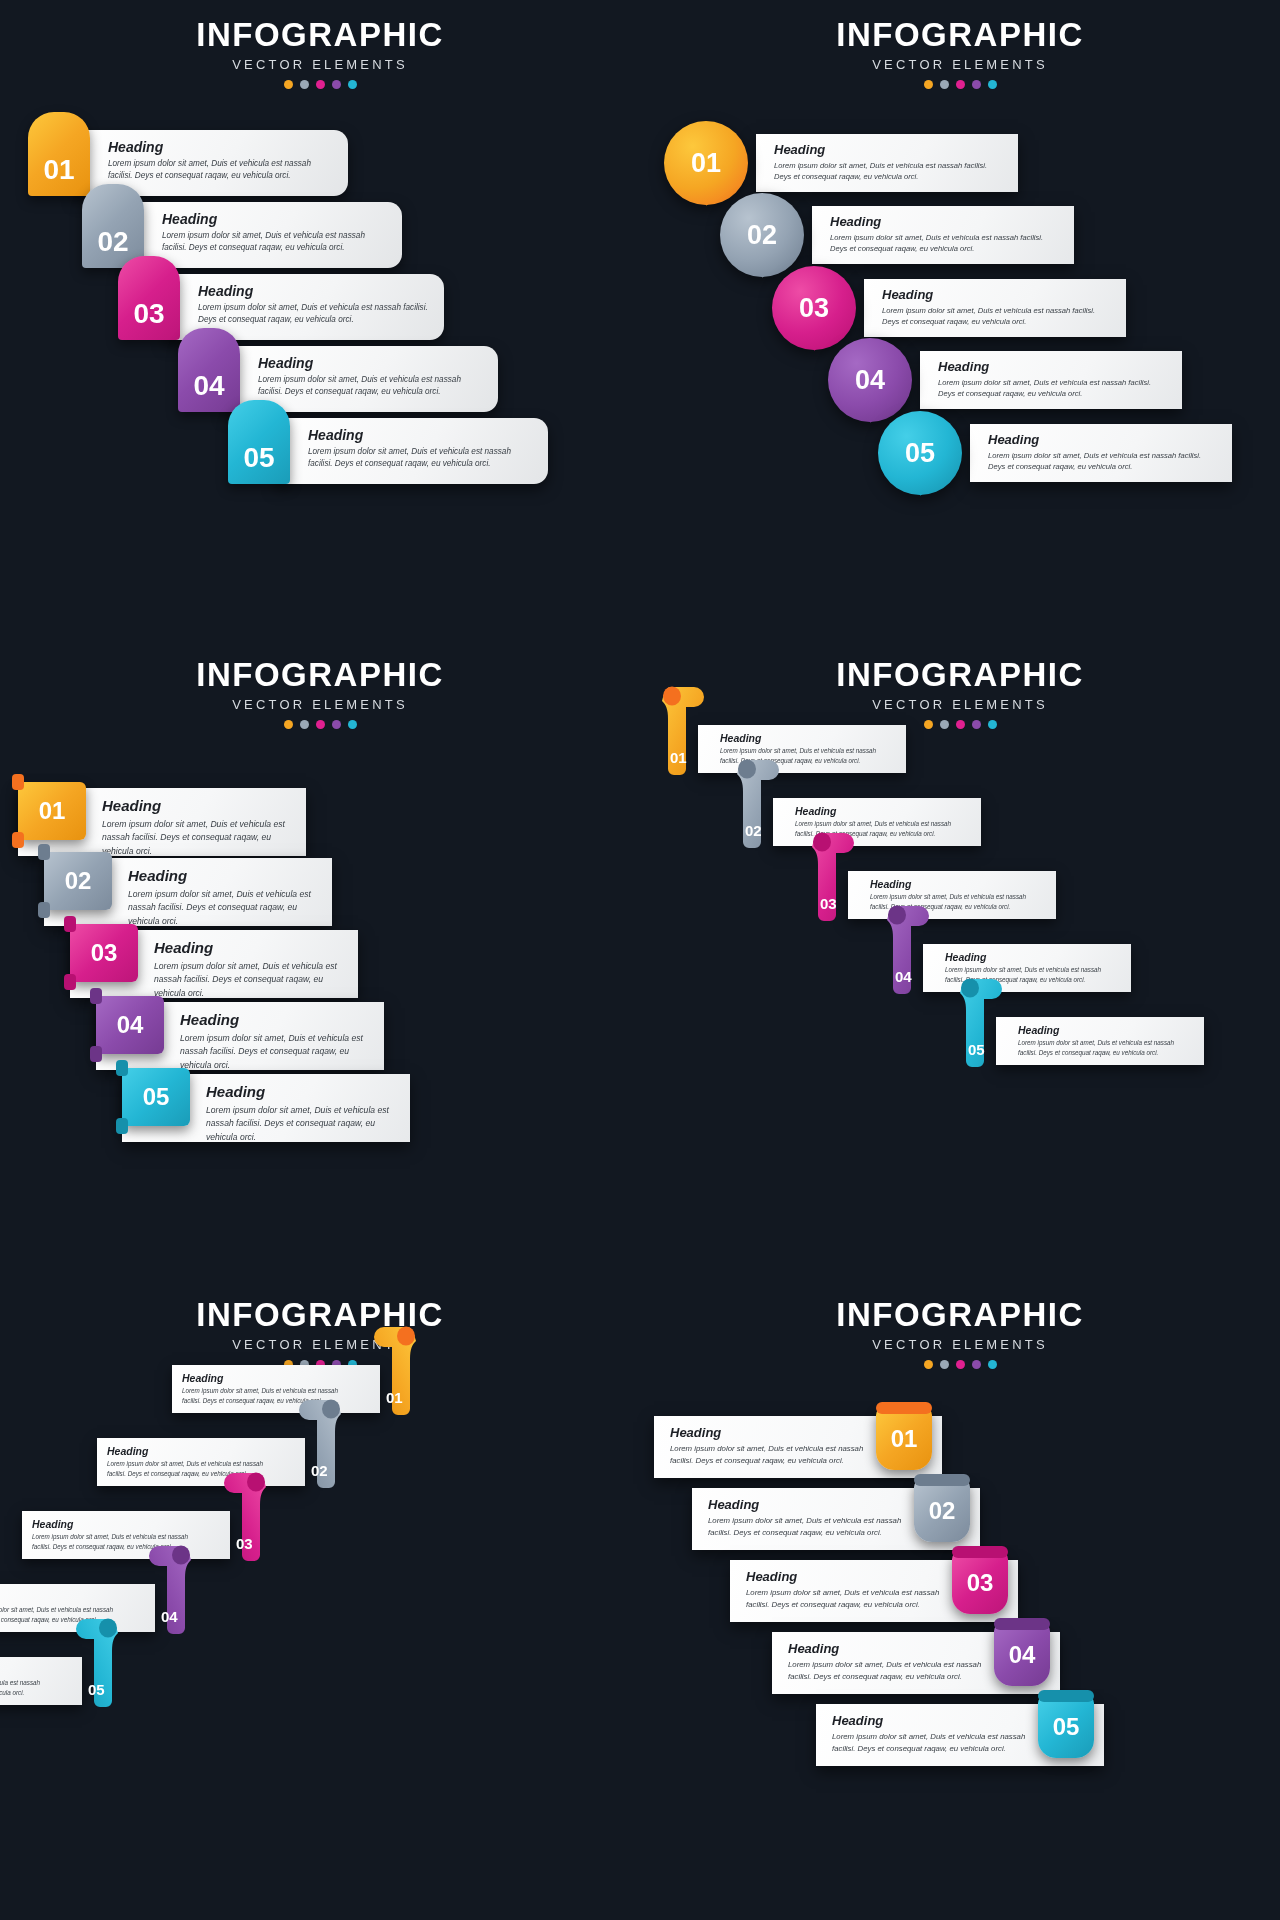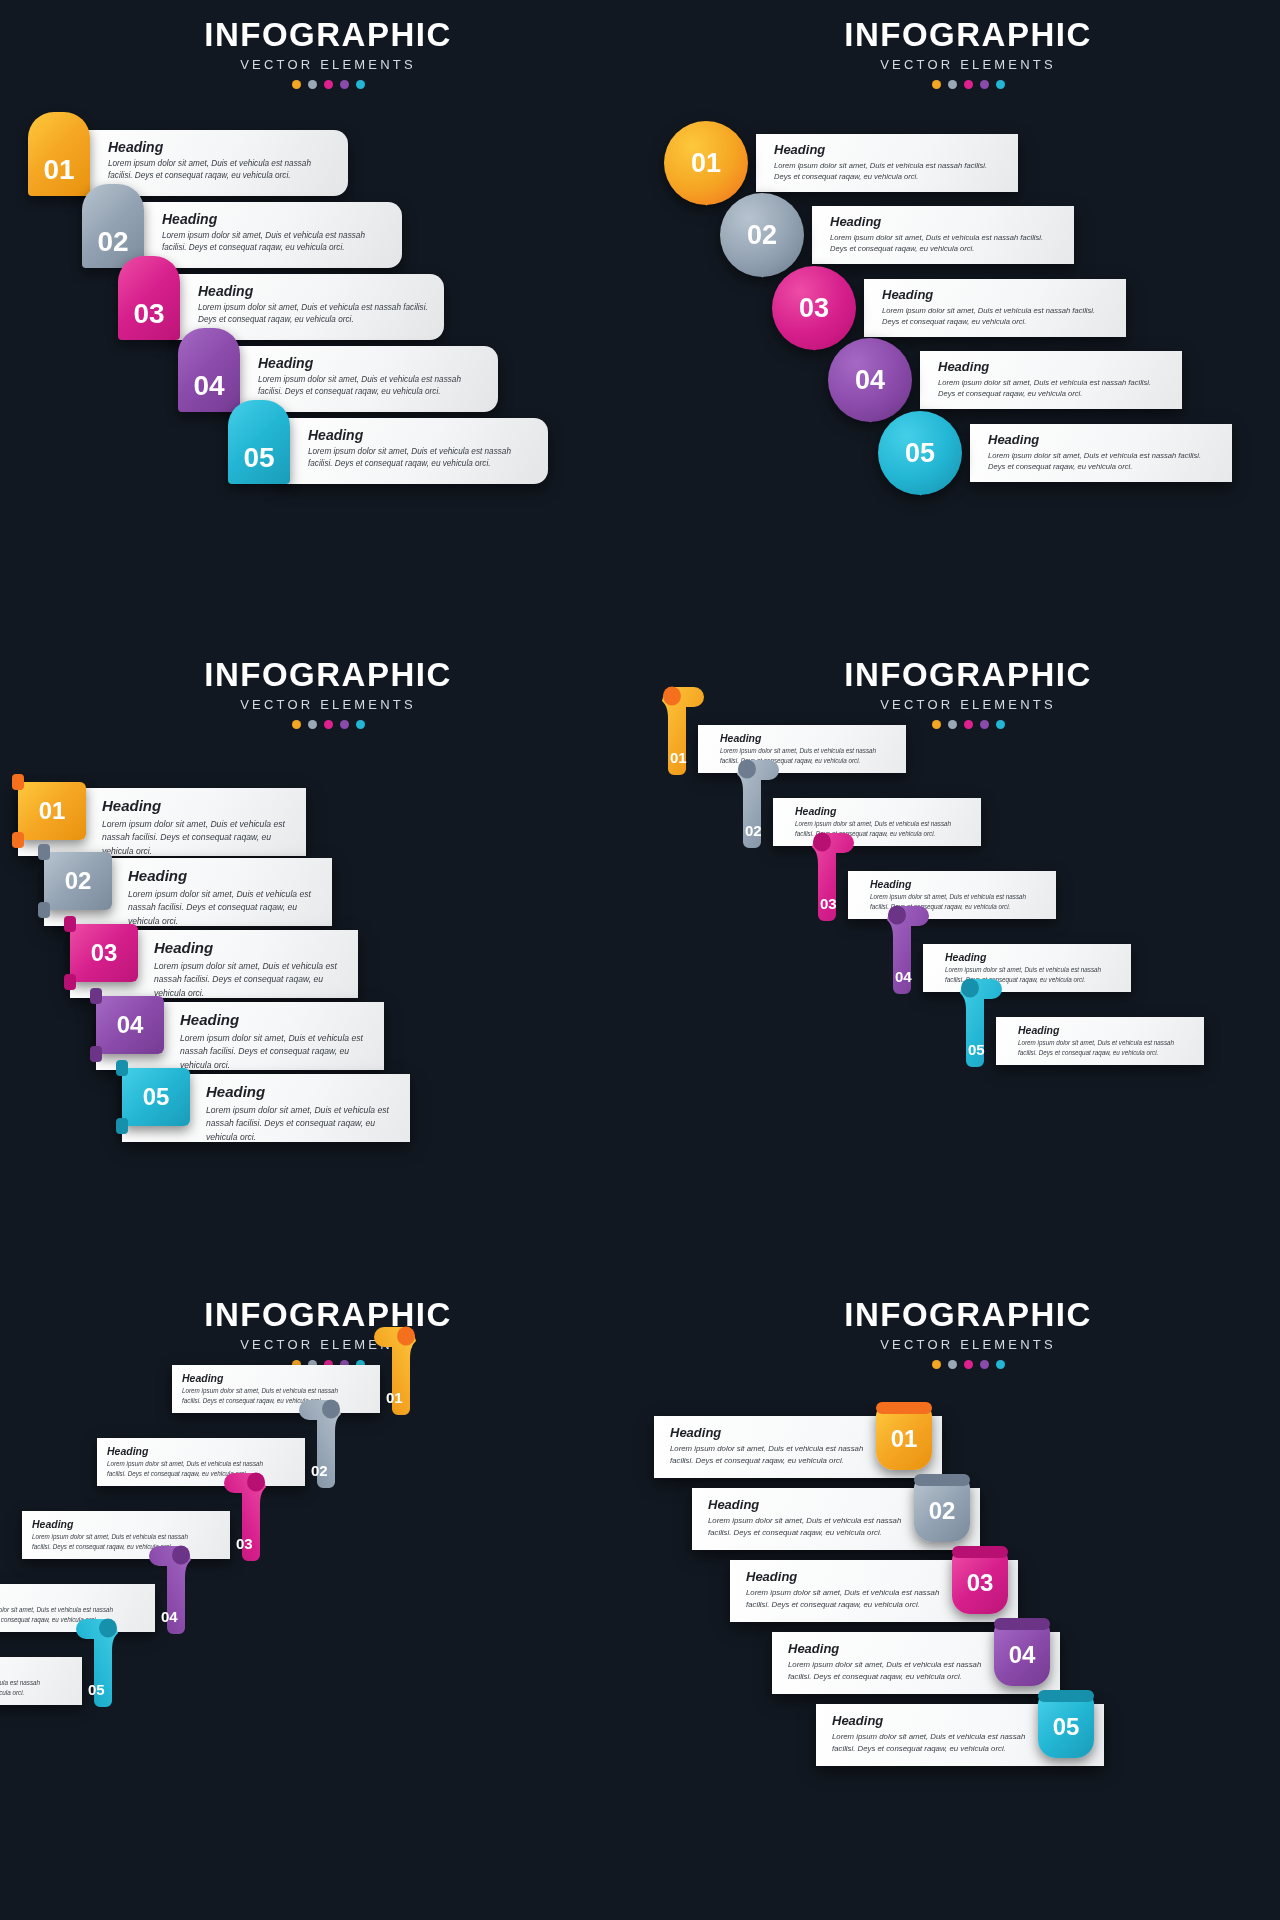--- a/index.html
+++ b/index.html
@@ -14,21 +14,21 @@
   
   .panel { position:absolute; width:640px; height:640px; }
   .p1 { left:0;   top:0;    }
   .p2 { left:640px; top:0;  }
   .p3 { left:0;   top:640px;}
   .p4 { left:640px; top:640px;}
   .p5 { left:0;   top:1280px;}
   .p6 { left:640px; top:1280px;}
 
   
-  .title-block { position:absolute; left:8px; top:18px; width:640px; text-align:center; }
+  .title-block { position:absolute; left:0; top:18px; width:640px; text-align:center; }
   .title {
     font-size:33px; font-weight:bold; color:#ffffff;
     letter-spacing:1.5px; line-height:1.05;
   }
   .subtitle {
     font-size:13px; color:#d7dbe0; letter-spacing:3.2px;
     margin-top:4px; font-weight:normal;
   }
   .dots { margin-top:8px; display:flex; justify-content:center; gap:7px; }
   .dot { width:9px; height:9px; border-radius:50%; display:block; }

